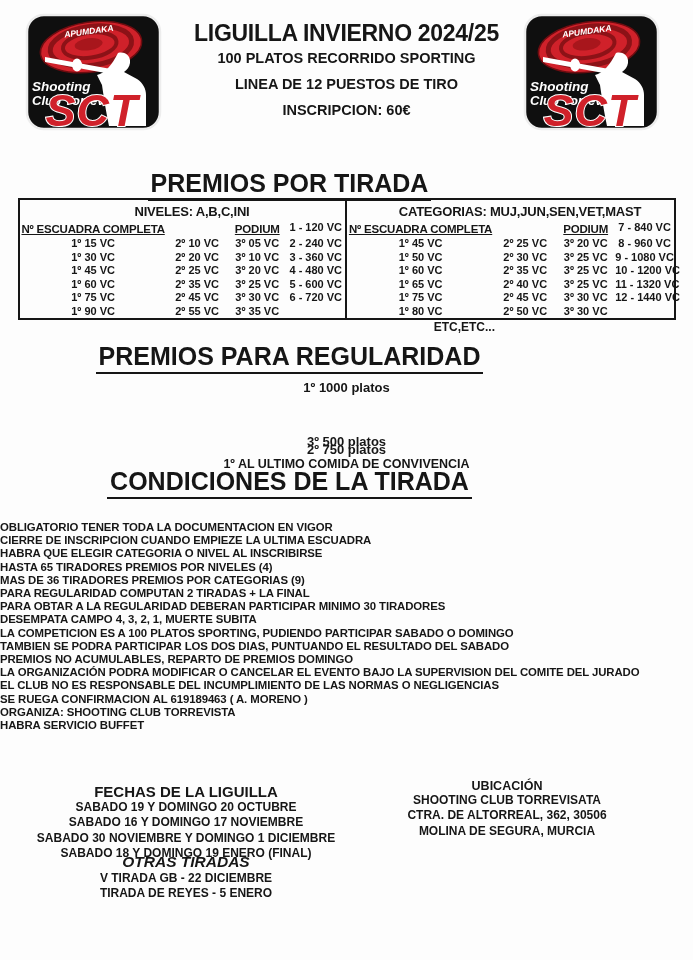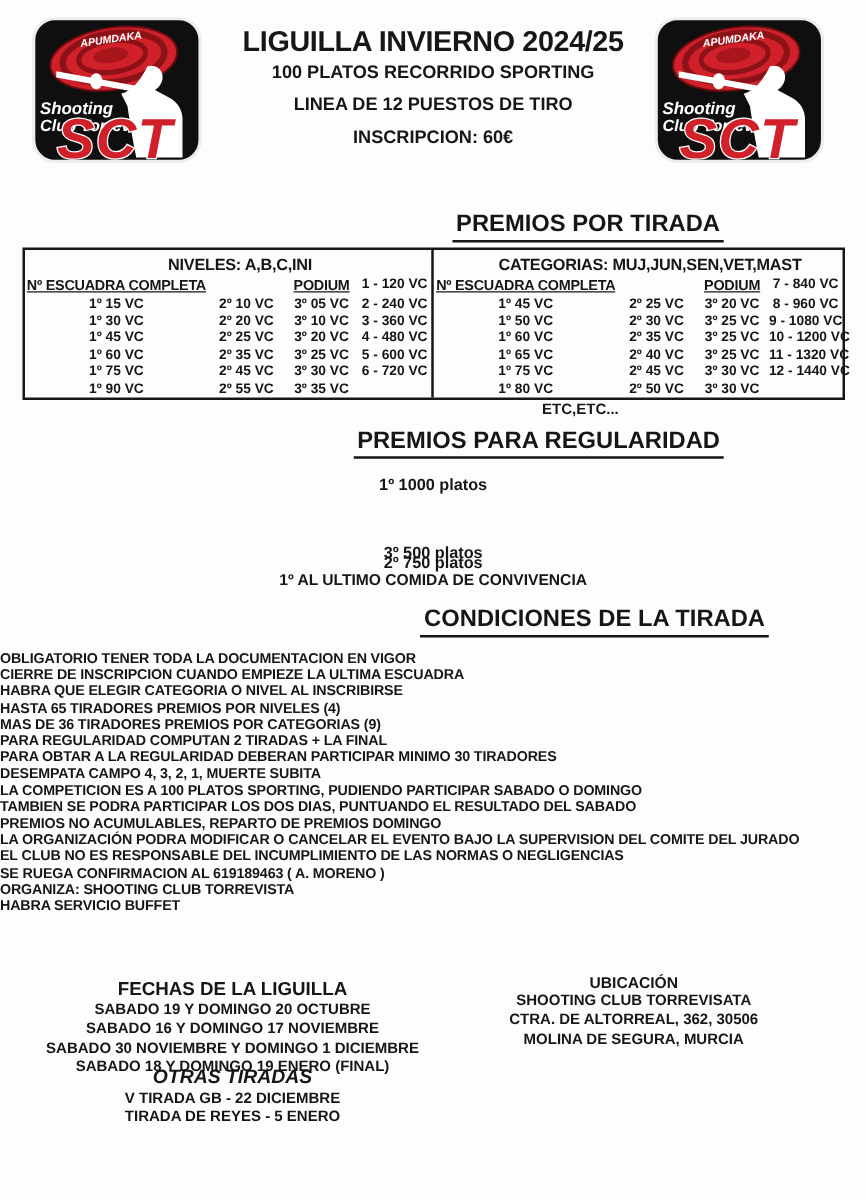--- a/index.html
+++ b/index.html
@@ -14,25 +14,25 @@
   .logo{top:13px;width:137px;height:124px;}
   .logo.l{left:25px;}
   .logo.r{left:523px;}
   .hdr{left:165px;width:363px;text-align:center;line-height:1.05;}
   .title{top:21px;font-size:23px;letter-spacing:-0.3px;}
   .sub1{top:51px;font-size:14.5px;}
   .sub2{top:77px;font-size:14.5px;}
   .sub3{top:103px;font-size:14.5px;}
 
   
-  .section-h{left:0;width:579px;text-align:right;font-size:19px;}
+  .section-h{left:0;width:579px;text-align:center;font-size:25px;}
   .section-h span{display:inline-block;border-bottom:2.5px solid #161616;padding:0 3px 1px 3px;}
   .h-tirada{top:169px;}
   .h-regularidad{top:342px;}
-  .h-condiciones{top:485px;padding-left:36px;}
+  .h-condiciones{top:467px;}
 
   
   .prize-table{left:18px;top:198px;width:654px;height:118px;border:2px solid #161616;display:flex;}
   .half{width:50%;box-sizing:border-box;padding-top:2px;}
   .half.ld{border-right:2px solid #161616;}
   .tbl-title{text-align:center;font-size:13px;height:19px;line-height:19px;letter-spacing:-0.2px;padding-left:19px;}
   .tgrid{display:grid;grid-template-columns:45% 19% 18% 18%;}
   .hcell{font-size:11.5px;height:16px;line-height:16px;text-align:center;letter-spacing:-0.2px;text-decoration:underline;}
   .c1h{grid-column:1;}
   .c3h{grid-column:3;}

